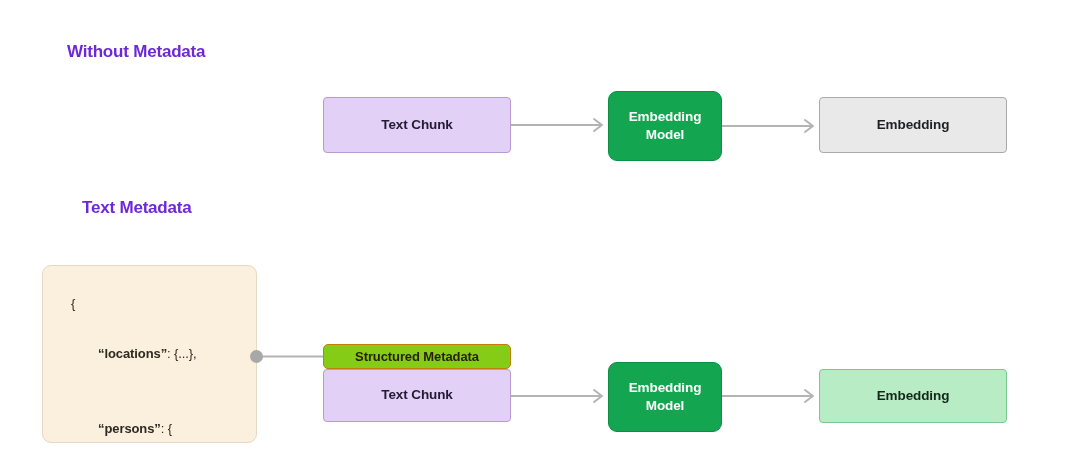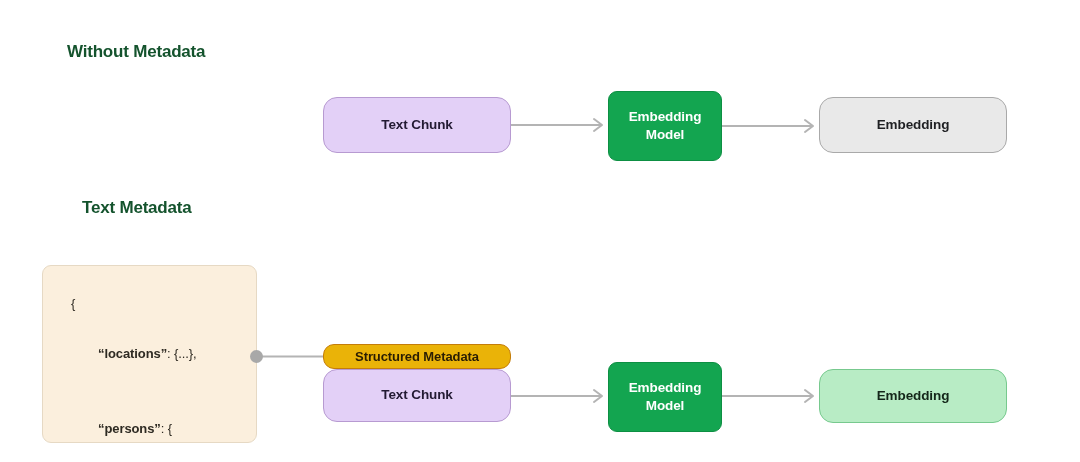--- a/index.html
+++ b/index.html
@@ -14,36 +14,36 @@
     overflow: hidden;
     font-family: "Liberation Sans", sans-serif;
     -webkit-font-smoothing: antialiased;
   }
 
   
   .section-heading {
     position: absolute;
     font-size: 17px;
     font-weight: bold;
-    color: #14532d;
+    color: #6d28d9;
     letter-spacing: -0.2px;
     white-space: nowrap;
   }
   #heading-without { left: 67px; top: 42px; }
   #heading-with    { left: 82px; top: 198px; }
 
   
   .node {
     position: absolute;
     box-sizing: border-box;
     display: flex;
     align-items: center;
     justify-content: center;
     text-align: center;
-    border-radius: 14px;
+    border-radius: 4px;
     font-size: 13.5px;
     font-weight: bold;
     line-height: 1.35;
     letter-spacing: -0.1px;
   }
 
   
   .node.text-chunk {
     background: #e3d0f7;
     border: 1.4px solid #b79ad1;
@@ -64,24 +64,24 @@
     color: #1f2023;
   }
   
   .node.embed-out-green {
     background: #b8ecc5;
     border: 1.4px solid #77c98e;
     color: #14271a;
   }
   
   .node.metadata-bar {
-    background: #eab308;
+    background: #84cc16;
     border: 1.4px solid #c47d0a;
     color: #2a1d03;
-    border-radius: 11px;
+    border-radius: 5px;
     font-size: 13px;
     z-index: 3;
   }
 
   
   #node-text-chunk-1   { left: 323px; top: 97px;  width: 188px; height: 56px; }
   #node-embed-model-1  { left: 608px; top: 91px;  width: 114px; height: 70px; }
   #node-embedding-1    { left: 819px; top: 97px;  width: 188px; height: 56px; }
 
   

